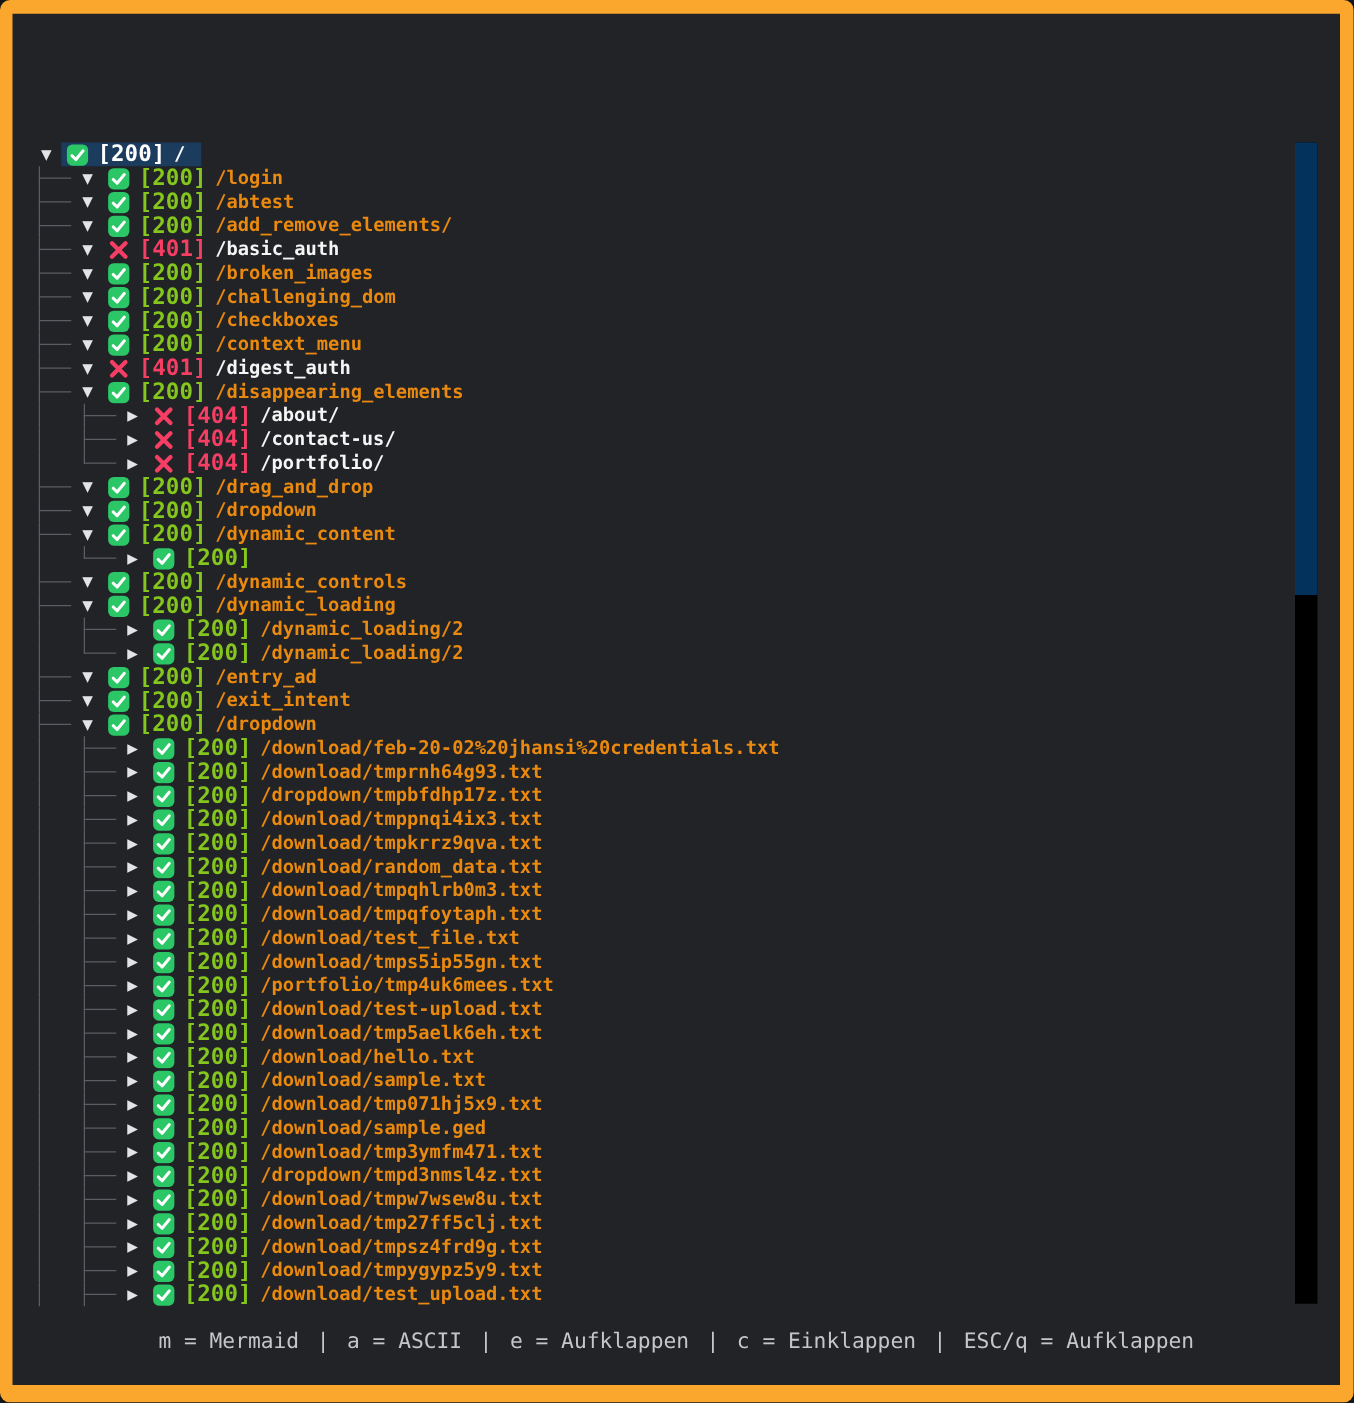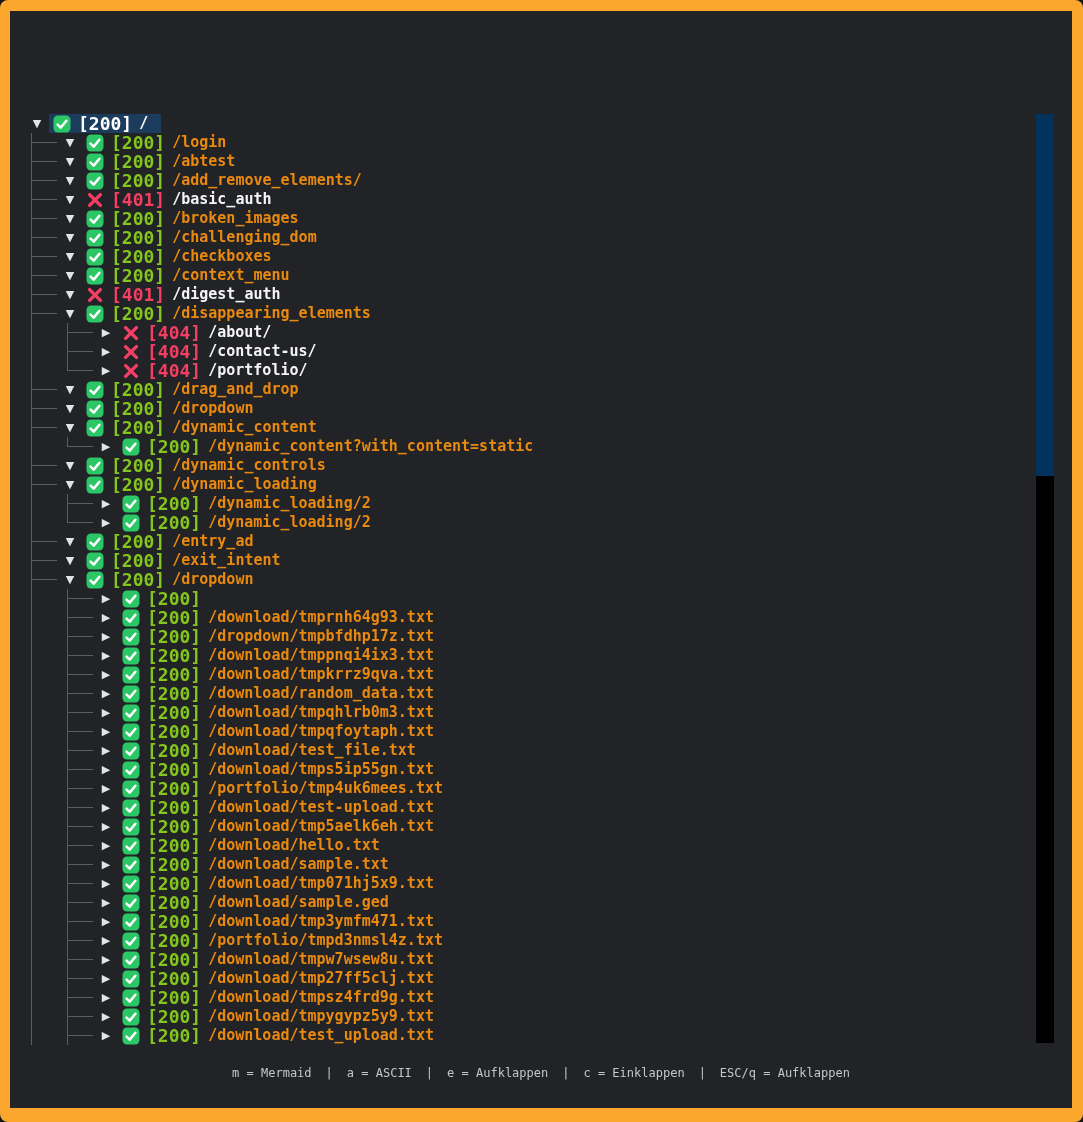--- a/index.html
+++ b/index.html
@@ -62,21 +62,21 @@
     background:#000000;
   }
   .scroll-thumb {
     position:absolute; left:0; top:0; width:18px; height:362px;
     background:#03335c;
   }
 
   .footer {
     position:absolute; left:0; top:1047px; width:1062px; height:30px;
     display:flex; align-items:center; justify-content:center;
-    color:#c4c6c8; font-size:12px; white-space:pre;
+    color:#c4c6c8; font-size:17px; white-space:pre;
   }
   .footer .sep { margin:0 14px; color:#c4c6c8; }
 </style>
 </head>
 <body>
 
 <div class="frame">
   <div class="panel">
 
 
@@ -391,21 +391,20 @@
       <span class="tri">▶</span>
       <span class="selbox">
         <span class="icon icon-ok">
           <svg width="18" height="18" viewBox="0 0 18 18">
             <rect x="0.5" y="0.5" width="17" height="17" rx="4.5" fill="#2bc766"></rect>
             <path d="M4.6 9.6 L7.7 12.6 L13.4 5.7" stroke="#ffffff" stroke-width="2.5" fill="none" stroke-linecap="round" stroke-linejoin="round"></path>
           </svg>
         </span>
 
         <span class="status">[200]</span>
-        <span class="path">/dynamic_content?with_content=static</span>
       </span>
     </div>
   </div>
         <div class="row lvl1">
           <div class="br br0"></div>
           <div class="vl vl0"></div>
     <div class="content">
       <span class="tri">▼</span>
       <span class="selbox">
         <span class="icon icon-ok">
@@ -538,20 +537,21 @@
       <span class="tri">▶</span>
       <span class="selbox">
         <span class="icon icon-ok">
           <svg width="18" height="18" viewBox="0 0 18 18">
             <rect x="0.5" y="0.5" width="17" height="17" rx="4.5" fill="#2bc766"></rect>
             <path d="M4.6 9.6 L7.7 12.6 L13.4 5.7" stroke="#ffffff" stroke-width="2.5" fill="none" stroke-linecap="round" stroke-linejoin="round"></path>
           </svg>
         </span>
 
         <span class="status">[200]</span>
+        <span class="path">/download/feb-20-02%20jhansi%20credentials.txt</span>
       </span>
     </div>
   </div>
         <div class="row lvl2">
           <div class="br br1"></div>
           <div class="vl vl1"></div>
           <div class="vl vl0"></div>
     <div class="content">
       <span class="tri">▶</span>
       <span class="selbox">
@@ -879,21 +879,21 @@
       <span class="tri">▶</span>
       <span class="selbox">
         <span class="icon icon-ok">
           <svg width="18" height="18" viewBox="0 0 18 18">
             <rect x="0.5" y="0.5" width="17" height="17" rx="4.5" fill="#2bc766"></rect>
             <path d="M4.6 9.6 L7.7 12.6 L13.4 5.7" stroke="#ffffff" stroke-width="2.5" fill="none" stroke-linecap="round" stroke-linejoin="round"></path>
           </svg>
         </span>
 
         <span class="status">[200]</span>
-        <span class="path">/portfolio/tmpd3nmsl4z.txt</span>
+        <span class="path">/dropdown/tmpd3nmsl4z.txt</span>
       </span>
     </div>
   </div>
         <div class="row lvl2">
           <div class="br br1"></div>
           <div class="vl vl1"></div>
           <div class="vl vl0"></div>
     <div class="content">
       <span class="tri">▶</span>
       <span class="selbox">

